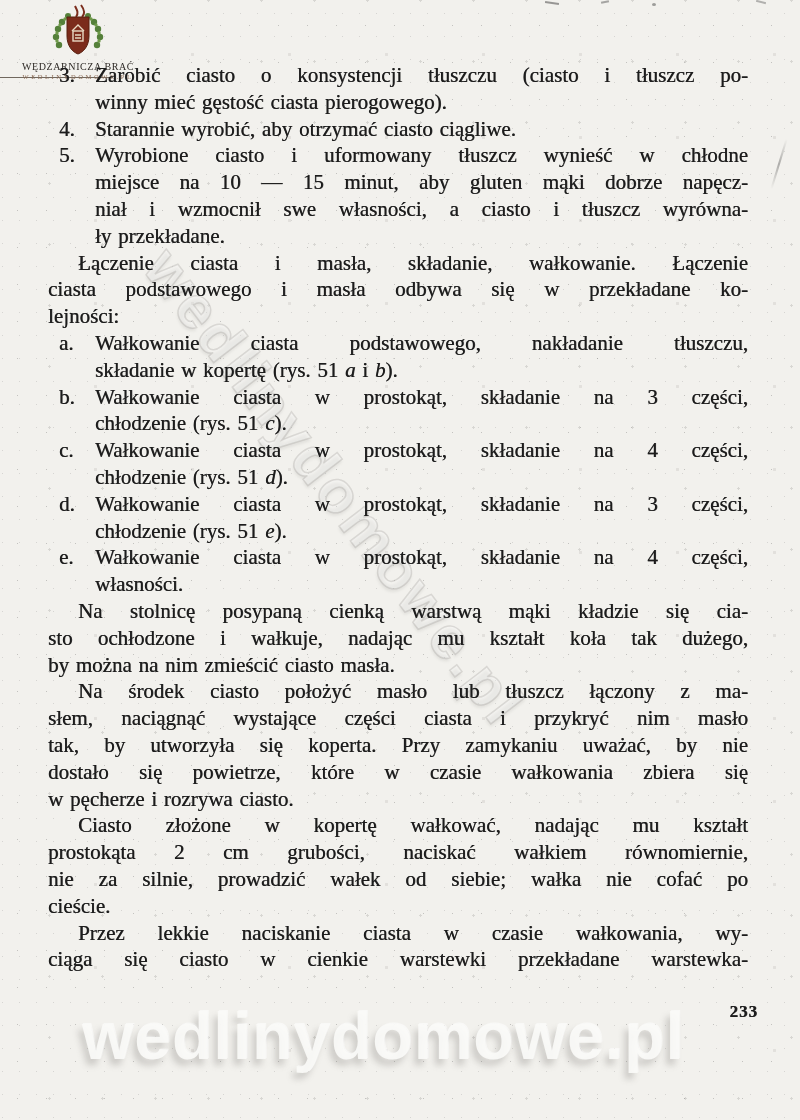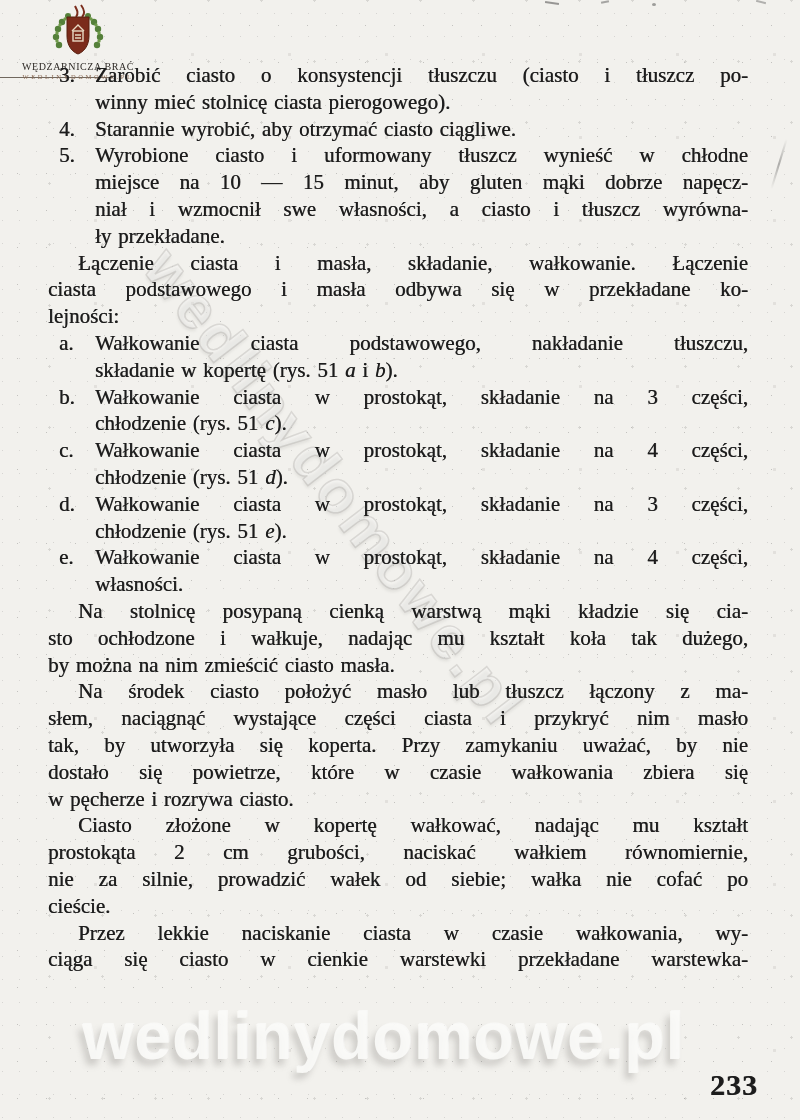--- a/index.html
+++ b/index.html
@@ -52,22 +52,22 @@
   .line { text-align:justify; text-align-last:justify; }
   .line.last { text-align-last:auto; }
   .item { display:flex; }
   .marker { flex:0 0 47px; width:47px; padding-left:11px; box-sizing:border-box; }
   .item-body { flex:1; min-width:0; }
   .para .line:first-child { text-indent:30px; }
   .b { font-weight:normal; }
   .i { font-style:italic; }
   
   .page-num {
-    position:absolute; top:1068px; right:42px; z-index:5;
-    font-size:30px; font-weight:bold; letter-spacing:1px;
+    position:absolute; top:1002px; right:42px; z-index:5;
+    font-size:17px; font-weight:bold; letter-spacing:1px;
     text-shadow:0.4px 0 0 rgba(25,25,25,0.8);
   }
   
   .art { position:absolute; pointer-events:none; }
   .a1 { top:2px; left:545px; width:14px; height:2px; background:rgba(40,40,40,.45); transform:rotate(8deg); }
   .a2 { top:1px; left:601px; width:8px; height:2px; background:rgba(40,40,40,.38); transform:rotate(-12deg); }
   .a3 { top:3px; left:652px; width:4px; height:3px; border-radius:50%; background:rgba(40,40,40,.42); }
   .a4 { top:1px; left:756px; width:10px; height:2px; background:rgba(40,40,40,.32); transform:rotate(14deg); }
   .a5 { top:138px; left:778px; width:2px; height:52px; transform:rotate(17deg);
         background:linear-gradient(rgba(60,60,60,0), rgba(60,60,60,.38), rgba(60,60,60,0)); }
@@ -119,21 +119,21 @@
     <div class="logo-sub">WEDLINYDOMOWE.PL</div>
   </div>
   <div class="logo-line"></div>
 
   <div class="content">
 
     <div class="item">
       <div class="marker">3.</div>
       <div class="item-body">
           <div class="line">Zarobić ciasto o konsystencji tłuszczu (ciasto i tłuszcz po-</div>
-          <div class="line last">winny mieć stolnicę ciasta pierogowego).</div>
+          <div class="line last">winny mieć gęstość ciasta pierogowego).</div>
         </div>
     </div>
     <div class="item">
       <div class="marker">4.</div>
       <div class="item-body">
           <div class="line last">Starannie wyrobić, aby otrzymać ciasto ciągliwe.</div>
         </div>
     </div>
     <div class="item">
       <div class="marker">5.</div>

